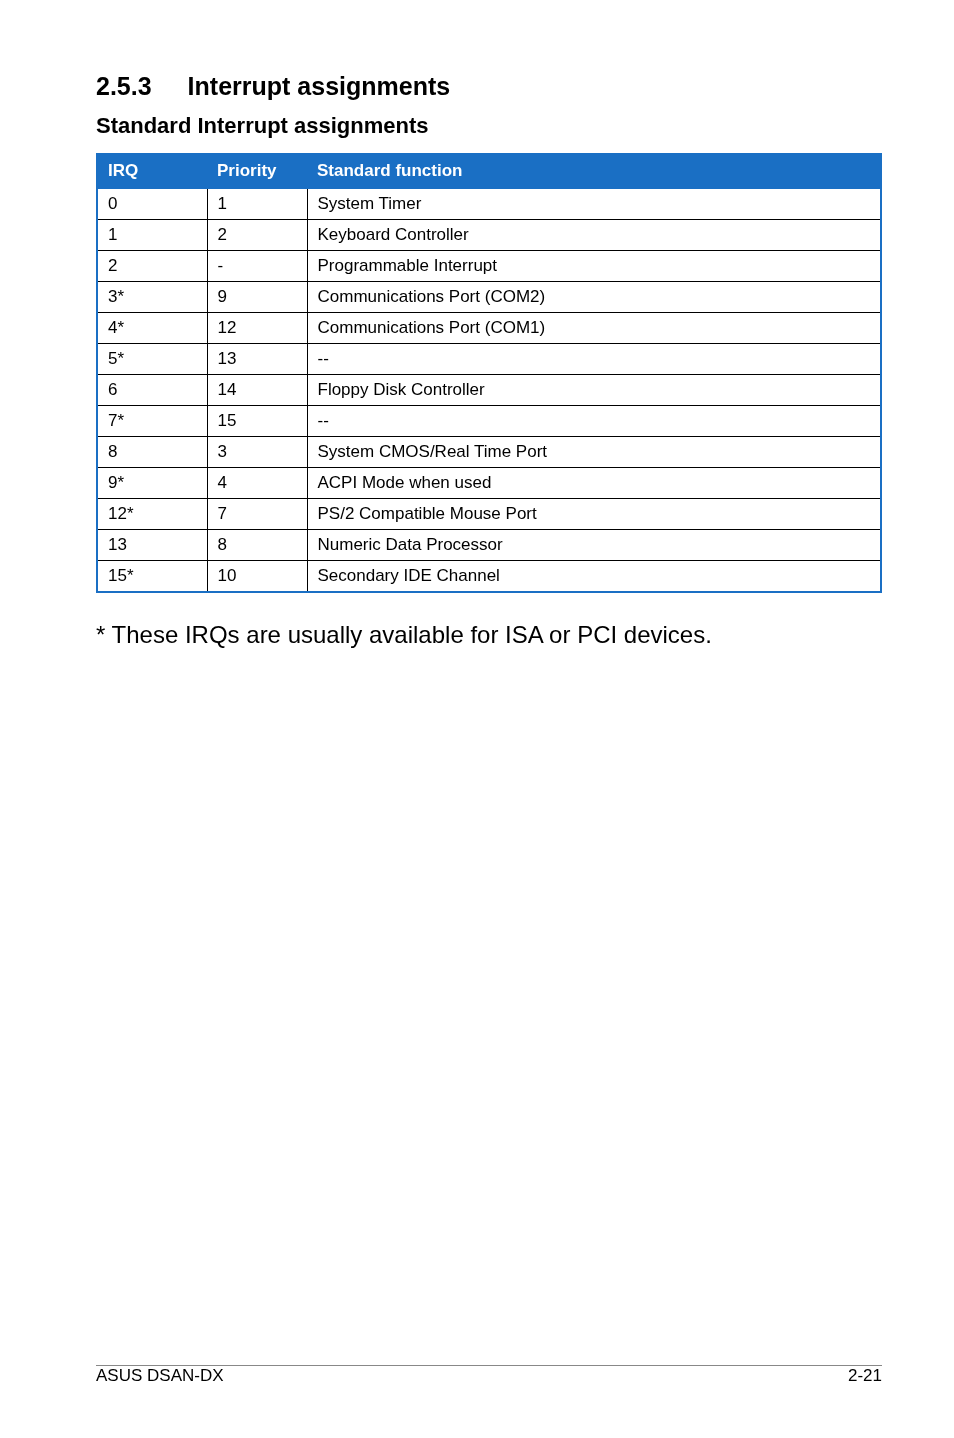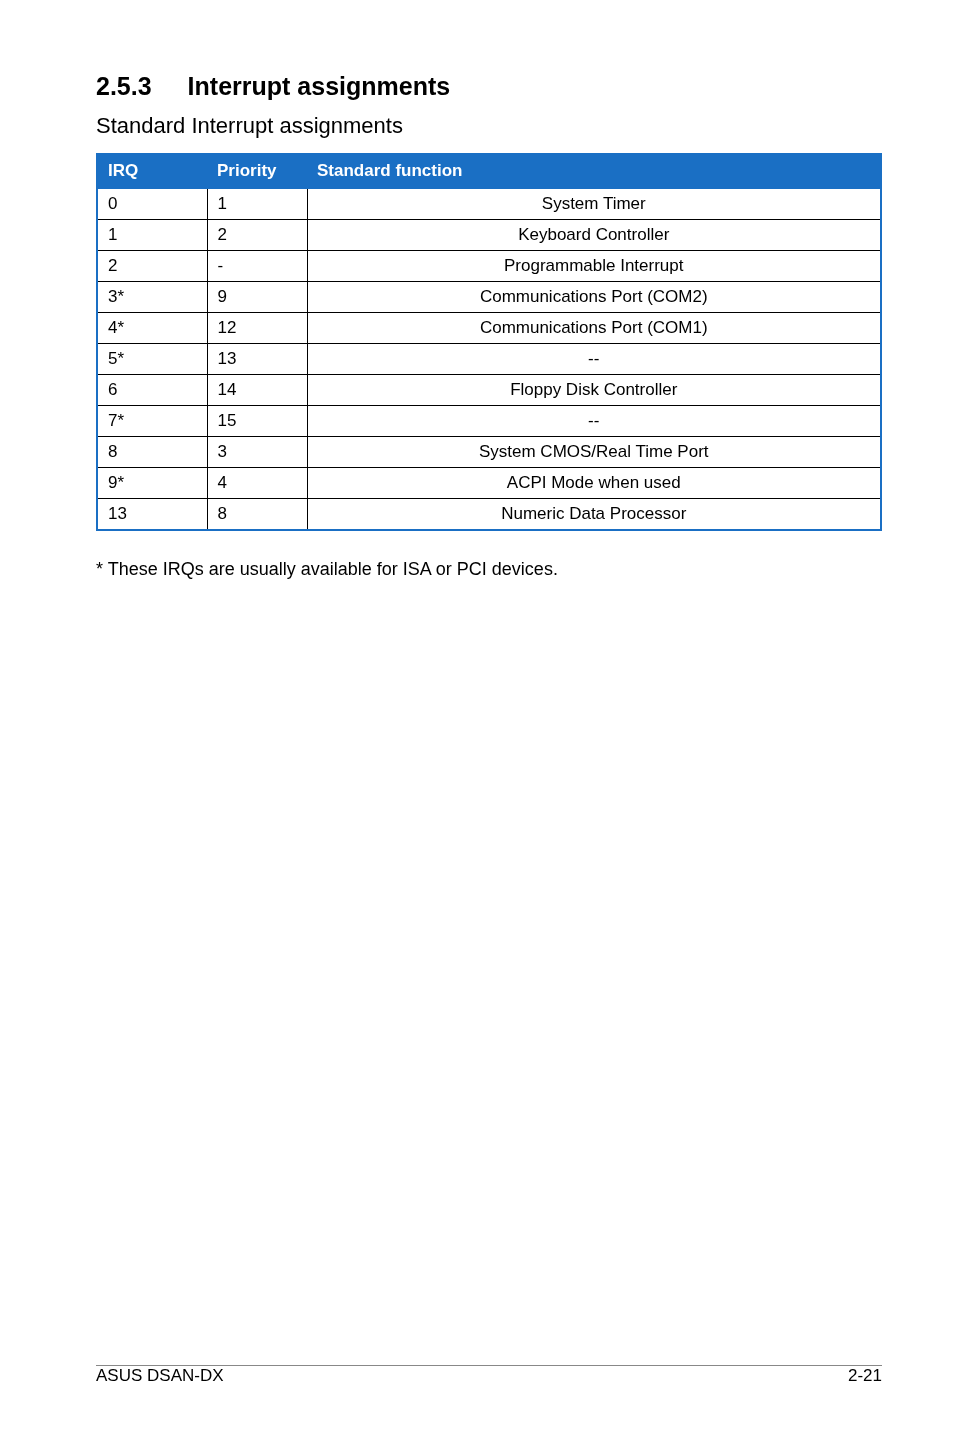--- a/index.html
+++ b/index.html
@@ -14,21 +14,21 @@
   }
   .content { flex: 1; }
   h2.section-title {
     font-size: 25px;
     font-weight: bold;
     margin-bottom: 12px;
   }
   h2.section-title .num { display: inline-block; margin-right: 36px; }
   h3.sub-title {
     font-size: 22px;
-    font-weight: normal;
+    font-weight: bold;
     margin-bottom: 14px;
   }
   table.irq-table {
     width: 100%;
     border-collapse: collapse;
     border: 2px solid #1a6fc4;
     font-size: 17px;
   }
   table.irq-table thead th {
     background: #1a6fc4;
@@ -38,24 +38,24 @@
     padding: 6px 10px;
     border-bottom: 2px solid #1a6fc4;
   }
   table.irq-table th.col-irq { width: 110px; }
   table.irq-table th.col-priority { width: 100px; }
   table.irq-table tbody td {
     padding: 5px 10px;
     border-top: 1px solid #000;
     border-right: 1px solid #000;
   }
-  table.irq-table tbody td:last-child { border-right: none; text-align: center; }
+  table.irq-table tbody td:last-child { border-right: none; }
   table.irq-table tbody tr:first-child td { border-top: none; }
   .footnote {
-    font-size: 18px;
+    font-size: 24px;
     margin-top: 28px;
   }
   .footer {
     display: flex;
     justify-content: space-between;
     align-items: flex-end;
     font-size: 17px;
     border-top: 1px solid #888;
     margin-top: 24px;
   }
@@ -124,23 +124,33 @@
         <td>8</td>
         <td>3</td>
         <td>System CMOS/Real Time Port</td>
       </tr>
       <tr>
         <td>9*</td>
         <td>4</td>
         <td>ACPI Mode when used</td>
       </tr>
       <tr>
+        <td>12*</td>
+        <td>7</td>
+        <td>PS/2 Compatible Mouse Port</td>
+      </tr>
+      <tr>
         <td>13</td>
         <td>8</td>
         <td>Numeric Data Processor</td>
+      </tr>
+      <tr>
+        <td>15*</td>
+        <td>10</td>
+        <td>Secondary IDE Channel</td>
       </tr>
     </tbody>
   </table>
 
   <p class="footnote">* These IRQs are usually available for ISA or PCI devices.</p>
 
 </div>
 
 <div class="footer">
   <span>ASUS DSAN-DX</span>

